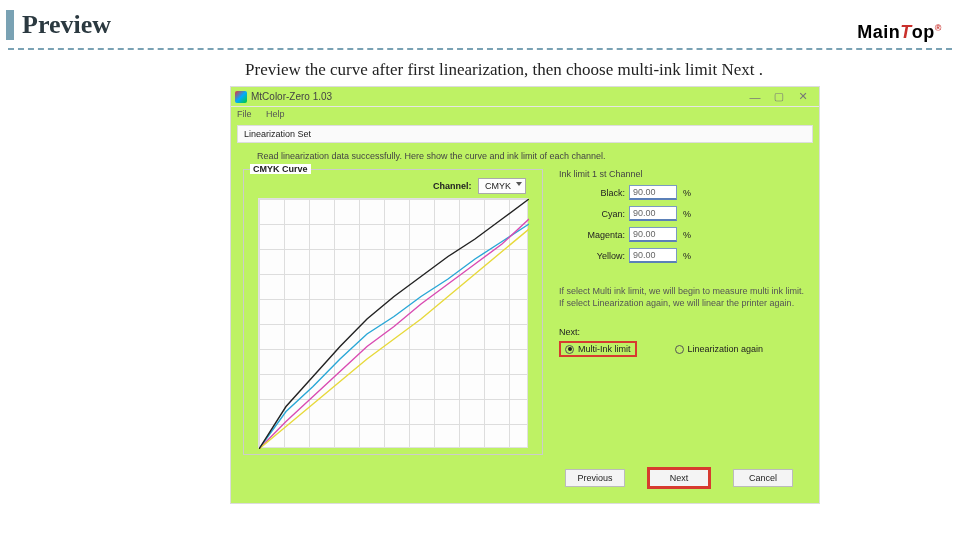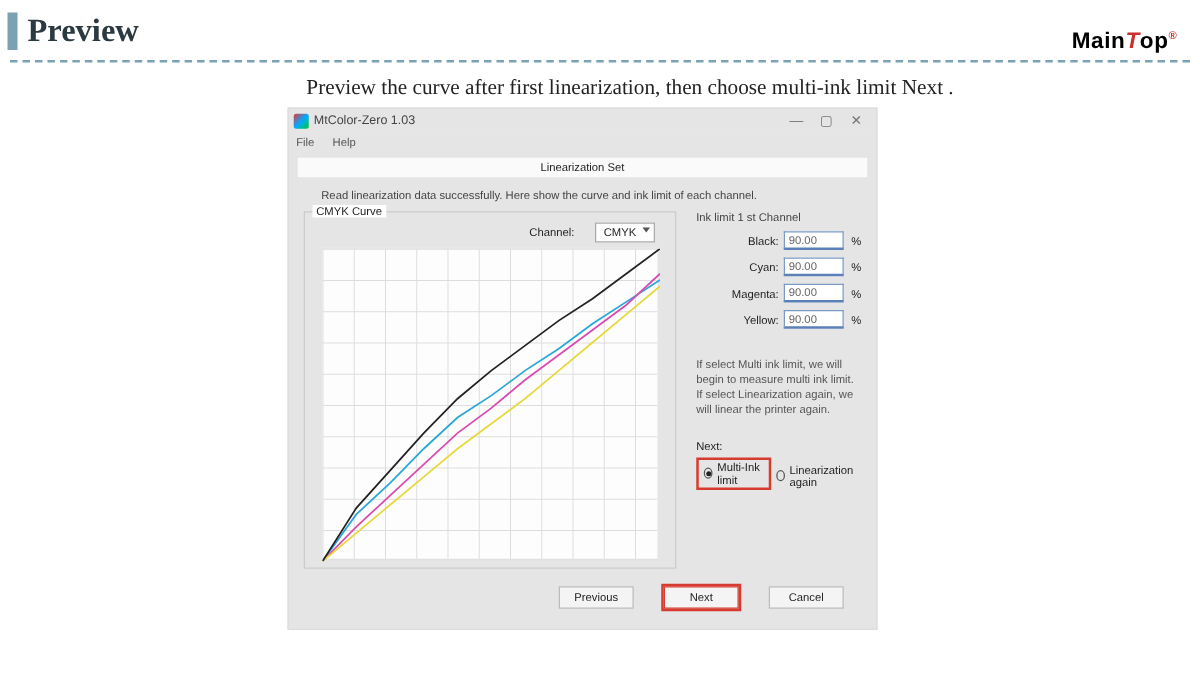--- a/index.html
+++ b/index.html
@@ -52,23 +52,23 @@
   .subtitle {
     font-family: "Times New Roman", serif;
     font-size: 17px;
     padding-left: 48px;
     margin-bottom: 6px;
     text-align: center;
   }
   
   .app-window {
     margin-left: 230px;
-    width: 472px;
+    width: 590px;
     border: 1px solid #dcdcdc;
-    background: #e5e5e5;
+    background: #bef264;
     font-size: 9px;
     font-family: Tahoma, Arial, sans-serif;
   }
   .app-titlebar {
     display: flex;
     align-items: center;
     padding: 3px 4px;
     border-bottom: 1px solid #e6e6e6;
     font-size: 10px;
   }
@@ -89,47 +89,47 @@
   .app-menubar {
     padding: 2px 6px;
     color:#555;
   }
   .app-menubar span { margin-right: 12px; }
   .section-caption {
     margin: 4px 6px 0 6px;
     padding: 3px 6px;
     border: 1px solid #ddd;
     background:#fafafa;
-    text-align:center;
   }
   .app-body {
     padding: 6px 12px 10px 12px;
   }
   .msg {
     margin: 2px 0 8px 14px;
     color:#444;
   }
   .main-row { display: flex; }
   .curve-panel {
     border:1px solid #ccc;
     padding:4px 6px 6px 6px;
     width: 300px;
     position:relative;
   }
   .curve-panel .legend {
     position:absolute;
     top:-6px; left:6px;
     background:#fff;
     padding:0 3px;
+    font-weight:bold;
   }
   .channel-row {
     text-align:right;
     margin:4px 10px 4px 0;
   }
-  .channel-row .lbl { margin-right:14px; }
+  .channel-row .lbl { margin-right:4px;font-weight:bold; }
   .select {
     display:inline-block;
     border:1px solid #aaa;
     background:#fdfdfd;
     padding:1px 14px 1px 5px;
     position:relative;
     min-width:48px;
     line-height:12px;
   }
   .select .chev{
@@ -164,21 +164,21 @@
     padding:1px 3px;
     background:#fff;
     color:#666;
     font-size:9px;
   }
   .ink-row .pct { margin-left:6px; }
   .expl { margin-top:22px; color:#555; line-height:1.35; }
   .next-group { margin-top:18px; }
   .next-group .ng-title{ margin-bottom:4px; }
   .radio-row {
-    display:flex; align-items:flex-end;
+    display:flex; gap:34px; align-items:center;
   }
   .radio-wrap {
     display:flex; align-items:center; gap:4px;
     padding:1px 4px;
   }
   .radio-wrap.highlight { border:2px solid #d73b2f; }
   .radio {
     width:9px;height:9px;border:1px solid #555;
     border-radius:50%; display:inline-block;
     position:relative;

